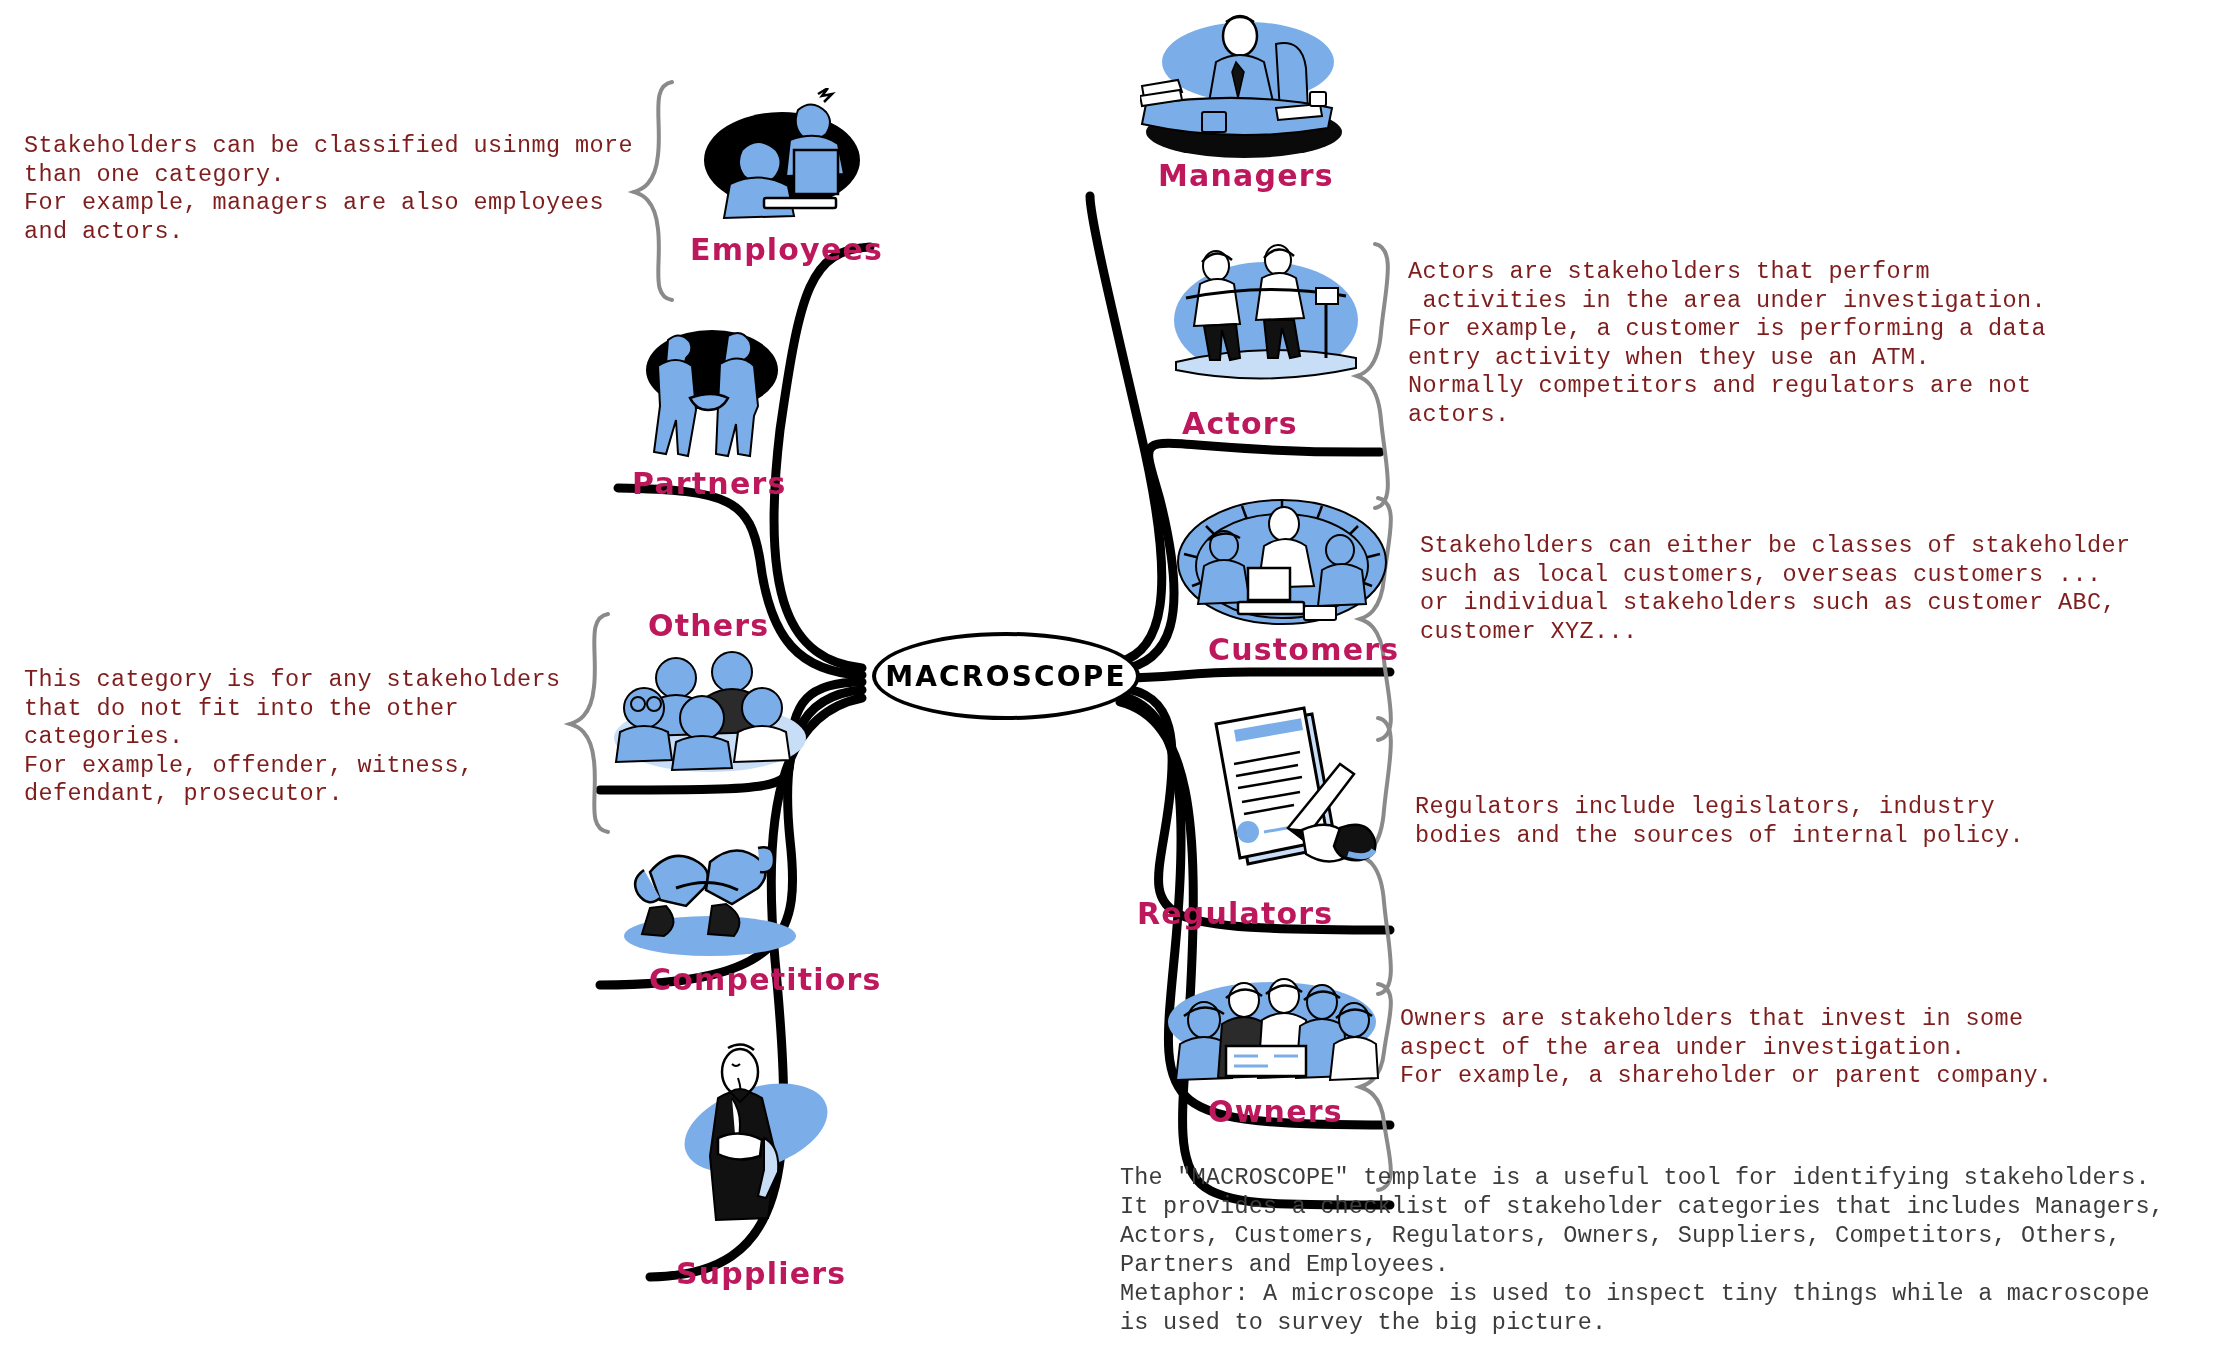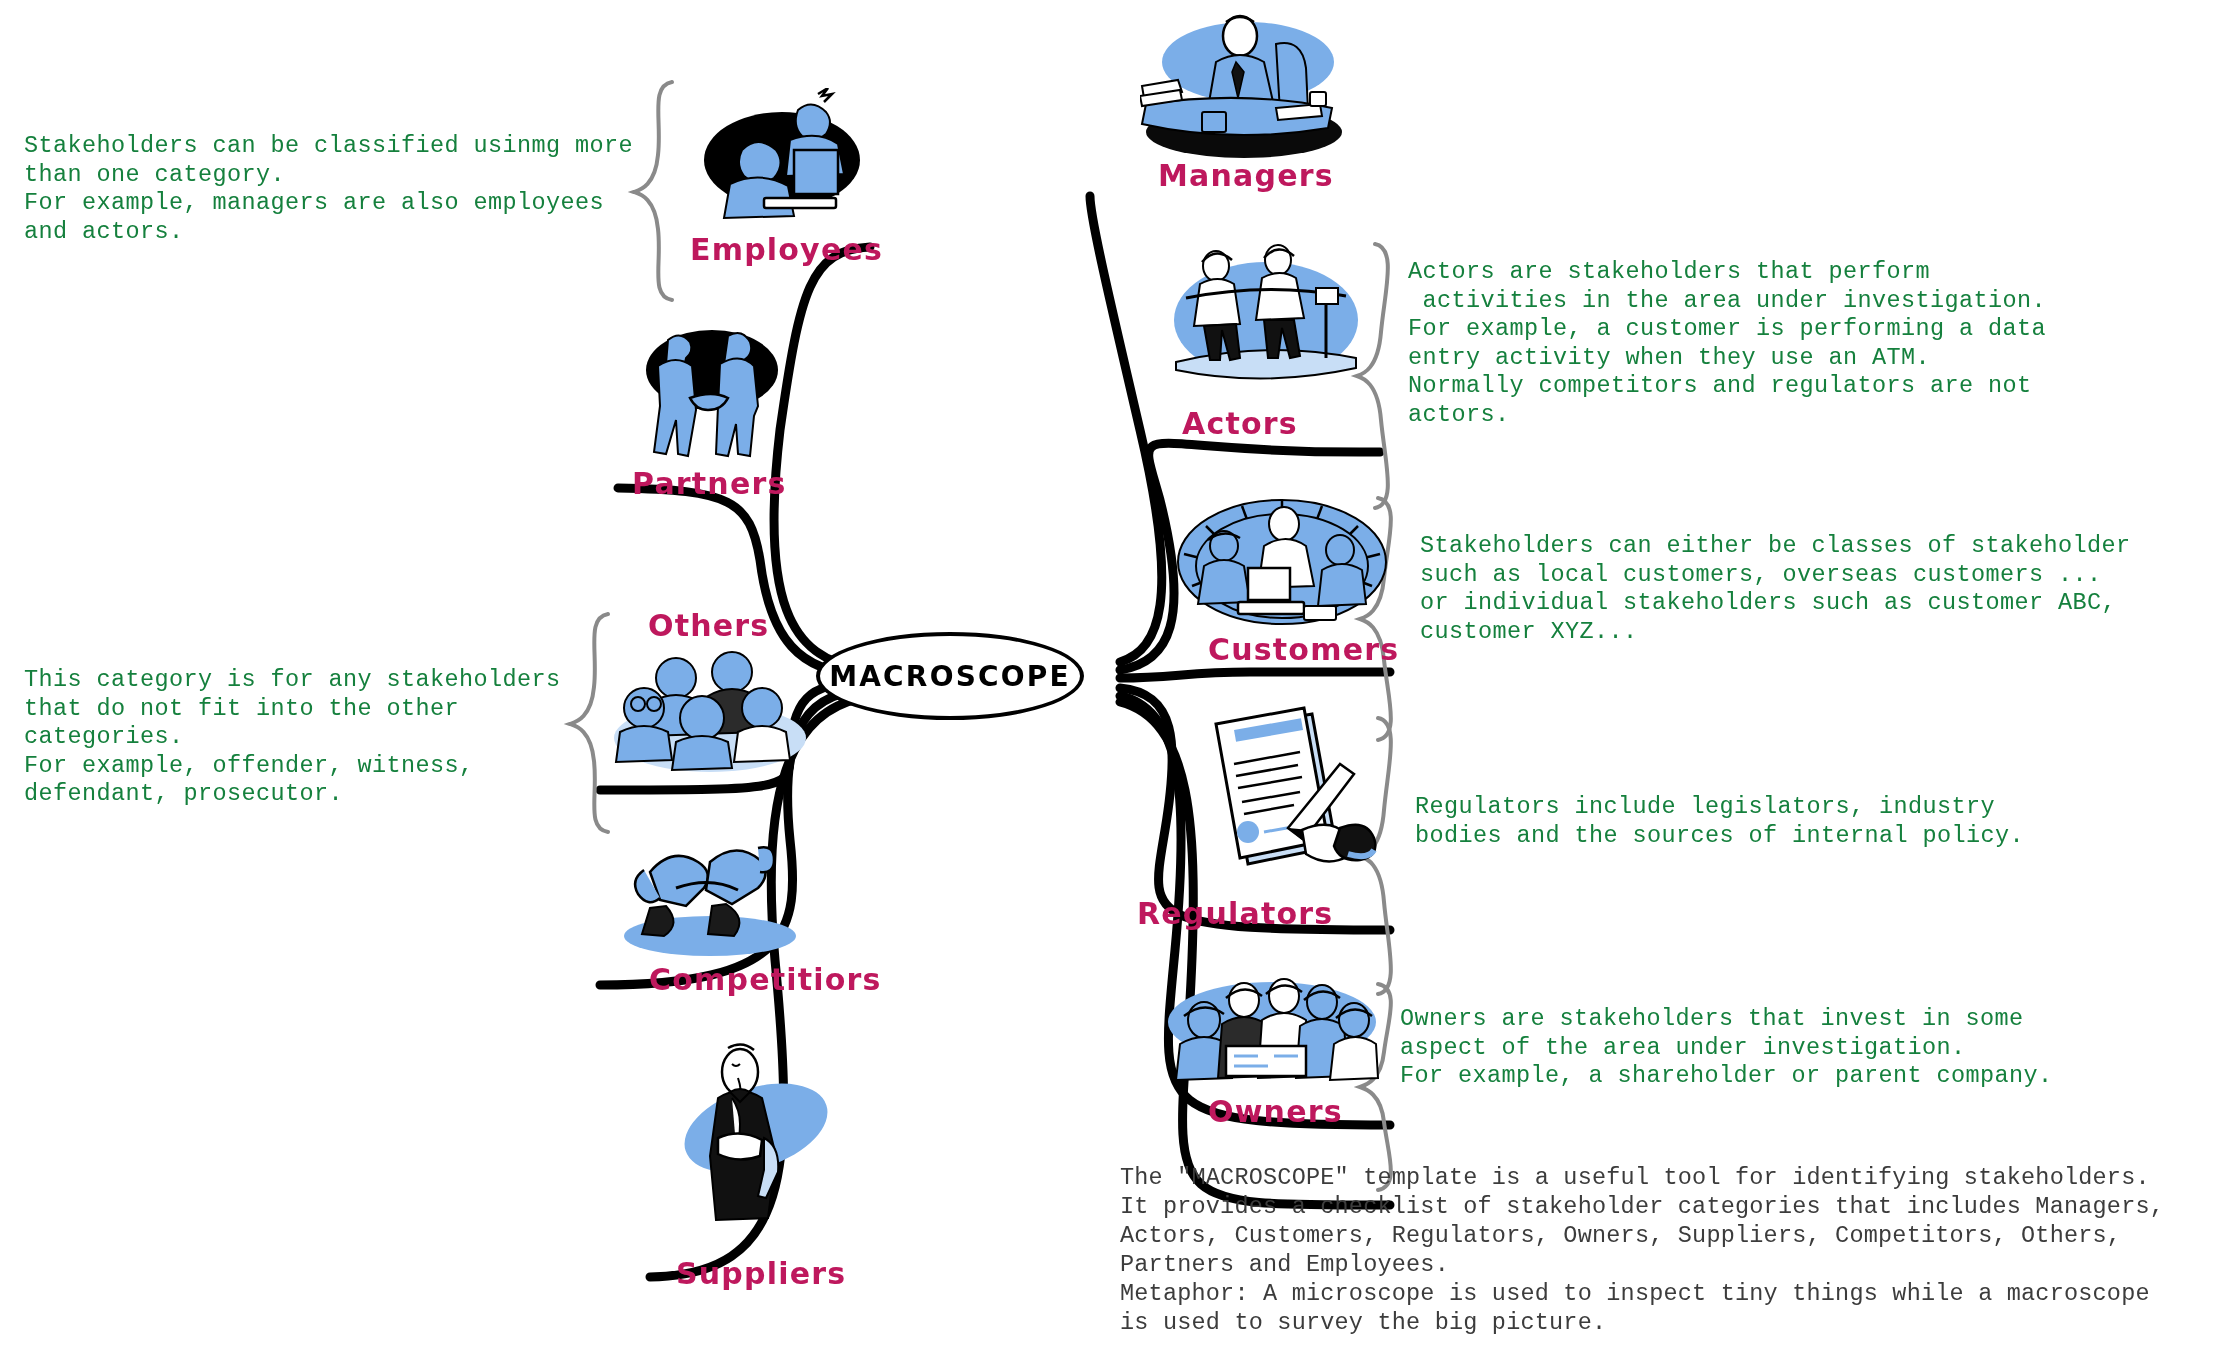--- a/index.html
+++ b/index.html
@@ -31,21 +31,21 @@
     height: 1345px;
     pointer-events: none;
   }
 
   
   .annot {
     position: absolute;
     font-family: "Liberation Mono", "DejaVu Sans Mono", monospace;
     font-size: 23.5px;
     line-height: 28.5px;
-    color: #15803d;
+    color: #7f1d1d;
     white-space: pre;
     letter-spacing: 0.4px;
   }
   .footer-note {
     position: absolute;
     font-family: "Liberation Mono", "DejaVu Sans Mono", monospace;
     font-size: 23.5px;
     line-height: 29px;
     color: #3c3c3c;
     white-space: pre;
@@ -57,21 +57,21 @@
     position: absolute;
     font-family: "DejaVu Sans", sans-serif;
     font-size: 30px;
     font-weight: 600;
     color: #be185d;
     white-space: nowrap;
     letter-spacing: 1.2px;
   }
   #center-ellipse-wrap {
     position: absolute;
-    left: 816px;
+    left: 872px;
     top: 632px;
     width: 268px;
     height: 88px;
   }
   #center-ellipse-wrap .ell {
     position: absolute;
     inset: 0;
     border: 4px solid #000;
     border-radius: 50%;
     background: #fff;

